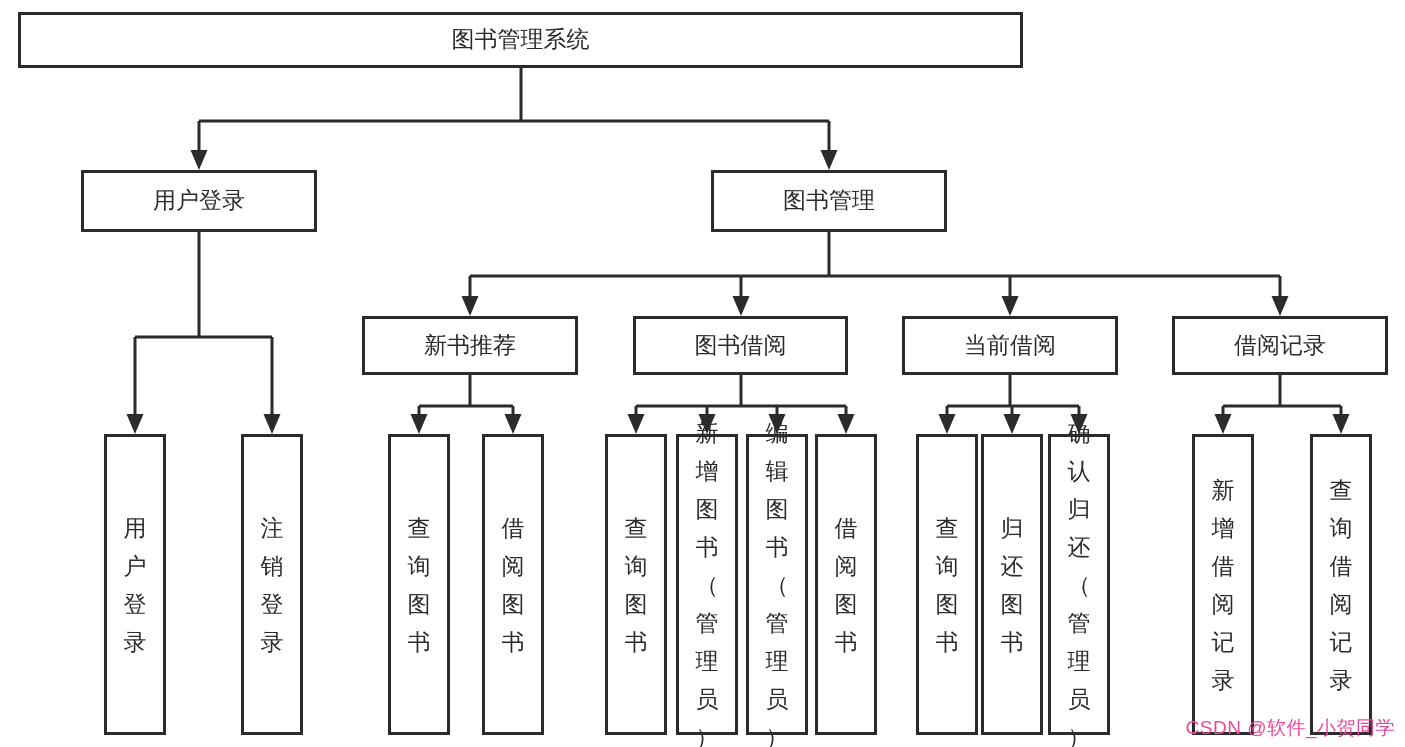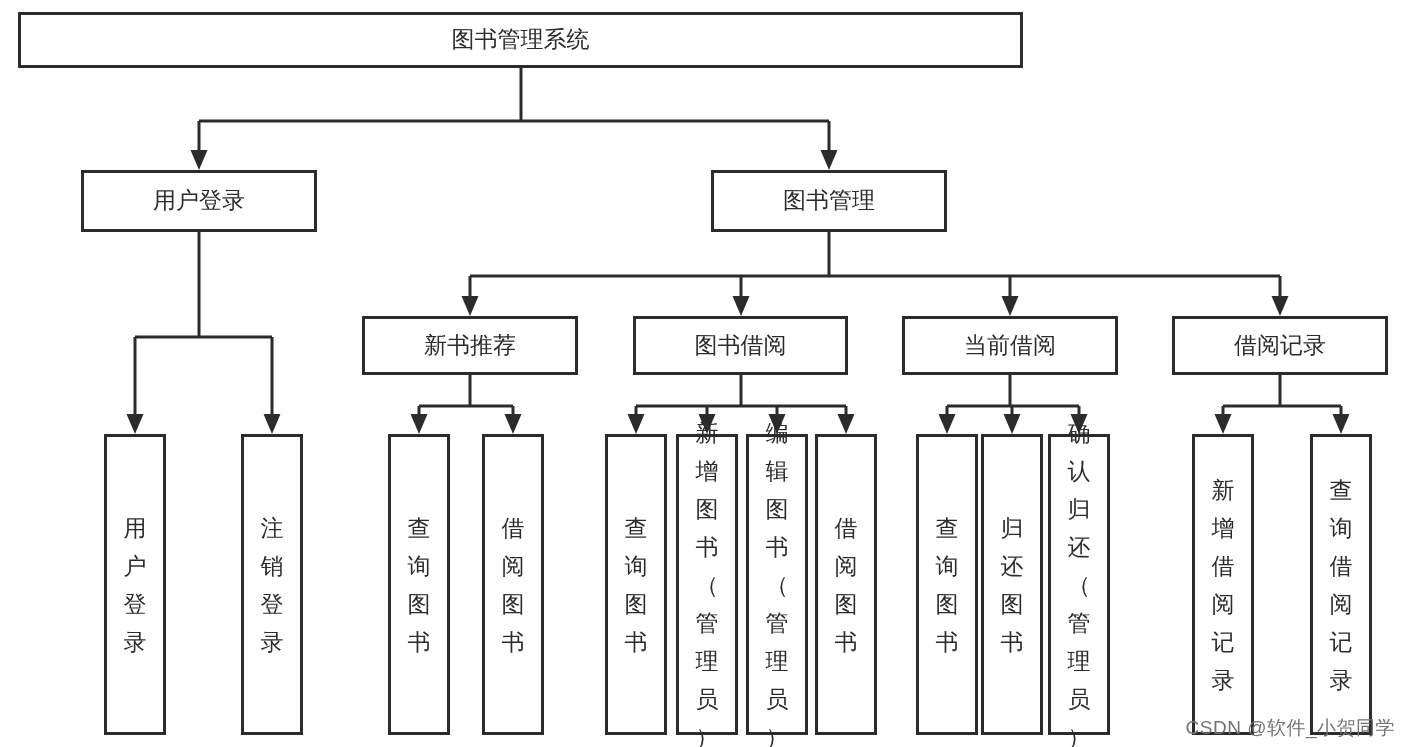--- a/index.html
+++ b/index.html
@@ -54,21 +54,21 @@
     fill: #2b2b2b;
     font-size: 23px;
     text-anchor: middle;
   }
   .watermark {
     position: absolute;
     right: 10px;
     bottom: 6px;
     font-family: "Liberation Sans", "DejaVu Sans", sans-serif;
     font-size: 19px;
-    color: #737373;
+    color: #ec4899;
     letter-spacing: 0.5px;
     white-space: nowrap;
     user-select: none;
   }
 </style>
 </head>
 <body>
 
 <div id="diagram-root">
   <svg id="flow-svg" viewBox="0 0 1405 747">

